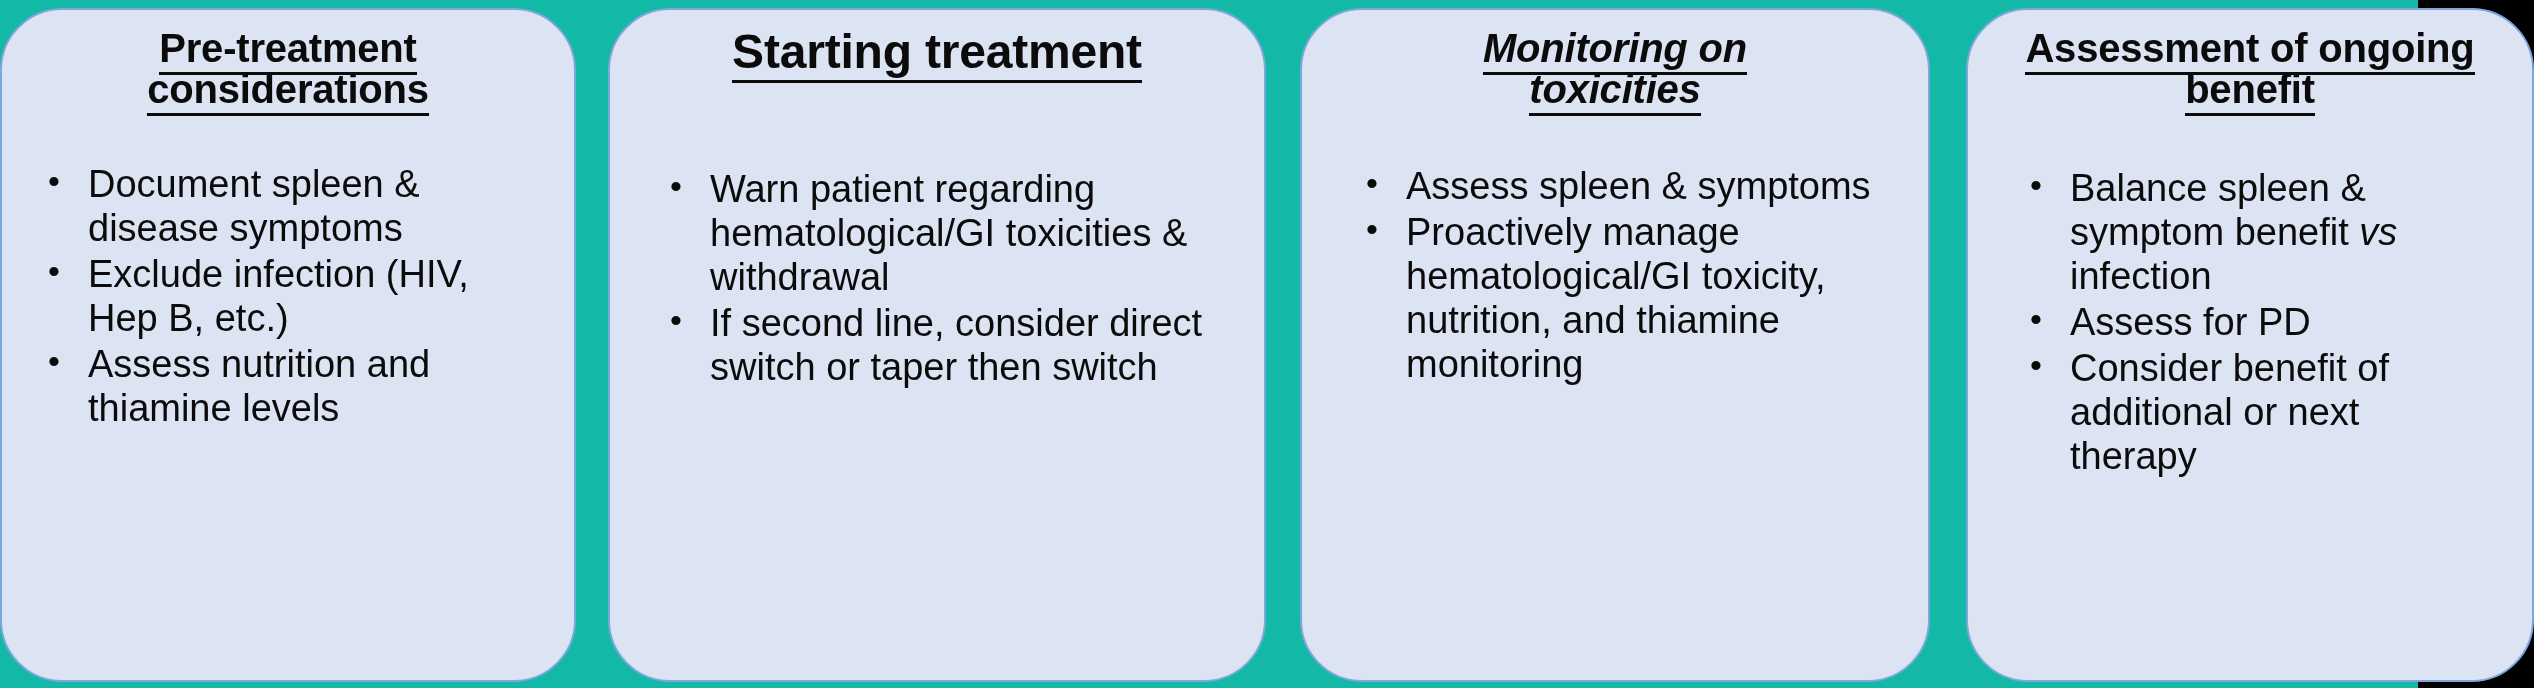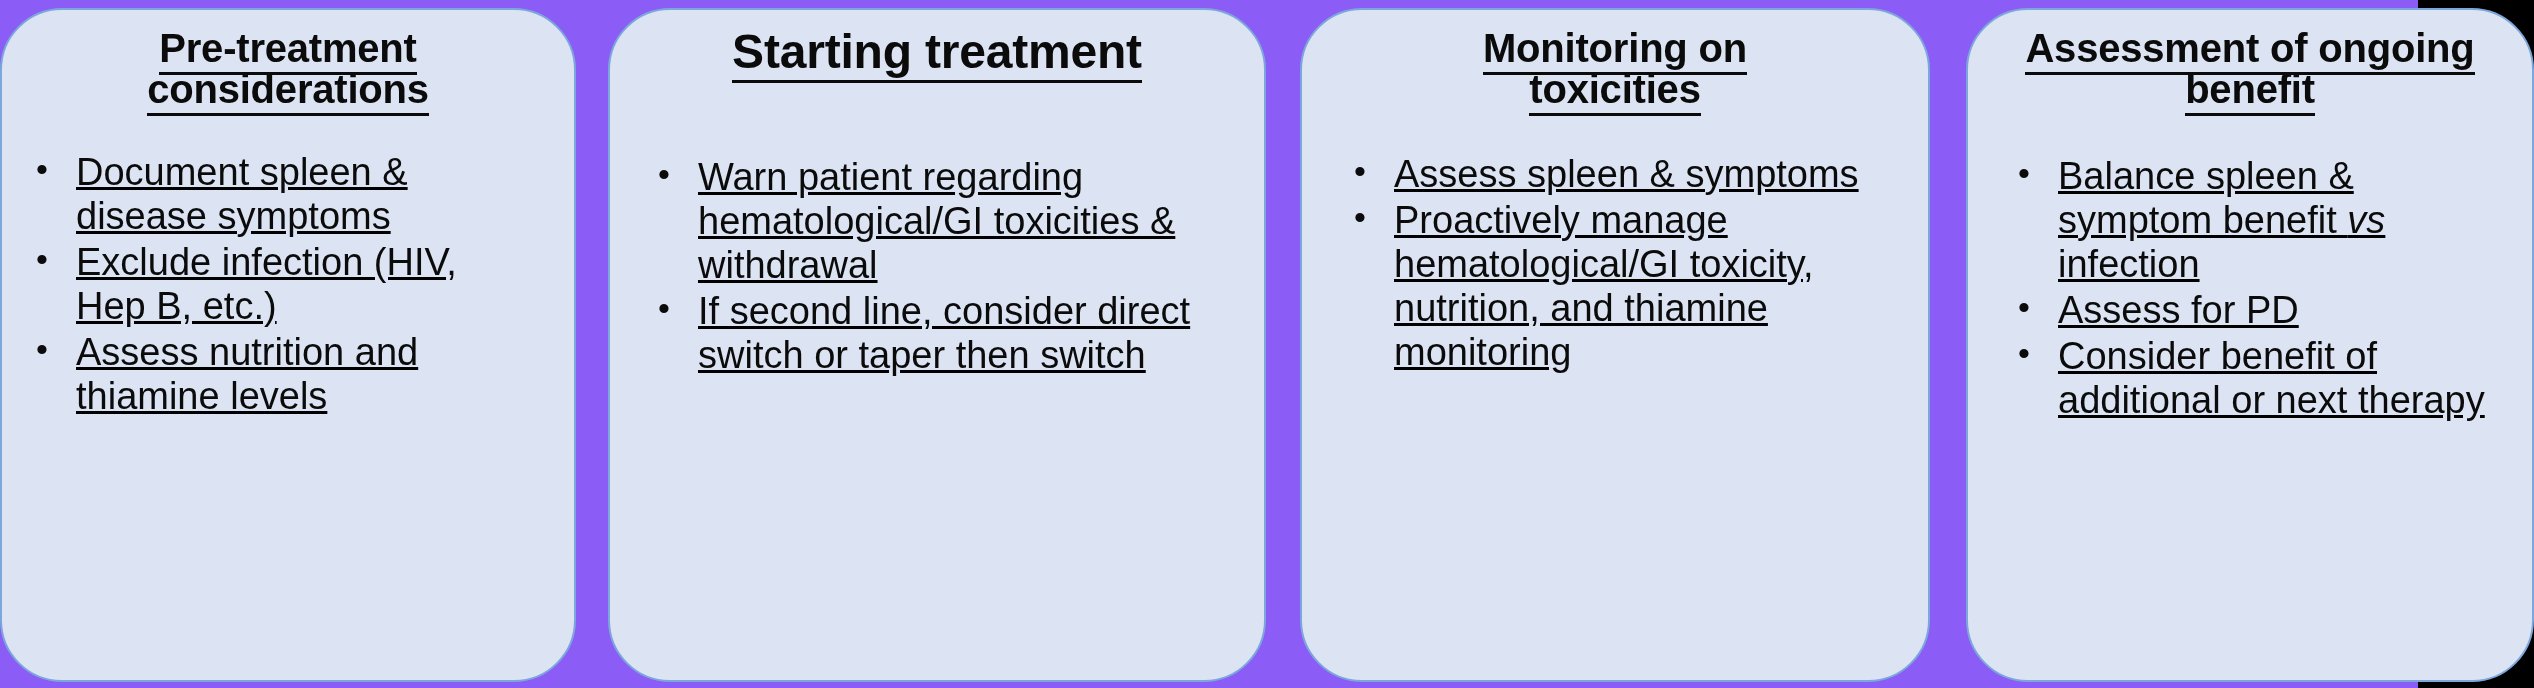--- a/index.html
+++ b/index.html
@@ -61,24 +61,23 @@
   .card-title .t-line {
     display: block;
   }
   .card-title .t-ul {
     display: inline;
     border-bottom: 3px solid #0b0b0b;
     padding-bottom: 2px;
   }
 
   .bullets {
-    margin: 4px;
+    margin: 16px;
     padding: 0;
     list-style: none;
-    text-decoration: underline;
   }
 
   .bullet {
     position: relative;
     font-size: 38px;
     line-height: 1.16;
     color: #0b0b0b;
     padding-left: 46px;
     margin: 0 0 2px 0;
   }
@@ -107,21 +106,21 @@
   .card-4 .bullets { padding-left: 22px; padding-right: 12px; }
 
   .card-1 .card-title { font-size: 40px; padding: 0 46px; }
   .card-2 .card-title { font-size: 48px; }
   .card-3 .card-title { font-size: 40px; padding: 0 84px; }
   .card-4 .card-title { font-size: 40px; padding: 0 10px; }
 </style>
 </head>
 <body style="background: rgb(0, 0, 0);">
 
-<div id="board" style="background: #8b5cf6; width: 2418px; height: 688px;">
+<div id="board" style="background: #14b8a6; width: 2418px; height: 688px;">
 
   <div class="card card-1" style="background: rgb(220, 227, 242); border-color: rgb(123, 167, 220); border-radius: 62px;">
     <div class="card-inner">
       <div class="card-title" style="color: rgb(11, 11, 11);">
         <span class="t-line"><span class="t-ul" style="border-bottom-color: rgb(11, 11, 11);">Pre-treatment</span></span>
         <span class="t-line"><span class="t-ul" style="border-bottom-color: rgb(11, 11, 11);">considerations</span></span>
       </div>
       <div class="bullets-wrap">
         <ul class="bullets">
           <li class="bullet" style="color: rgb(11, 11, 11);">Document spleen &amp; disease symptoms</li>
@@ -141,21 +140,21 @@
         <ul class="bullets">
           <li class="bullet" style="color: rgb(11, 11, 11);">Warn patient regarding hematological/GI toxicities &amp; withdrawal</li>
           <li class="bullet" style="color: rgb(11, 11, 11);">If second line, consider direct switch or taper then switch</li>
         </ul>
       </div>
     </div>
   </div>
 
   <div class="card card-3" style="background: rgb(220, 227, 242); border-color: rgb(123, 167, 220); border-radius: 62px;">
     <div class="card-inner">
-      <div class="card-title" style="color: rgb(11, 11, 11);">
+      <div class="card-title" style="color: rgb(11, 11, 11); font-style: italic;">
         <span class="t-line"><span class="t-ul" style="border-bottom-color: rgb(11, 11, 11);">Monitoring on</span></span>
         <span class="t-line"><span class="t-ul" style="border-bottom-color: rgb(11, 11, 11);">toxicities</span></span>
       </div>
       <div class="bullets-wrap">
         <ul class="bullets">
           <li class="bullet" style="color: rgb(11, 11, 11);">Assess spleen &amp; symptoms</li>
           <li class="bullet" style="color: rgb(11, 11, 11);">Proactively manage hematological/GI toxicity, nutrition, and thiamine monitoring</li>
         </ul>
       </div>
     </div>

